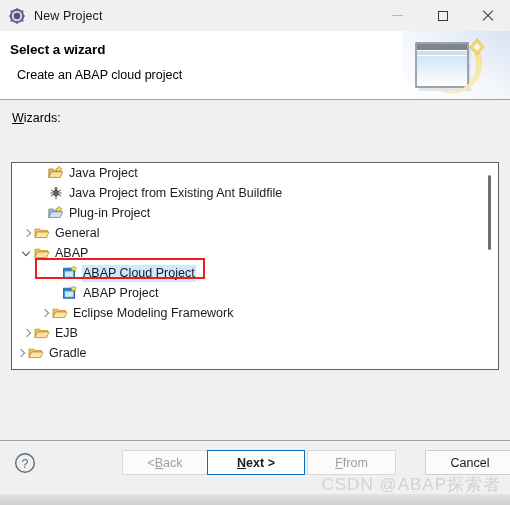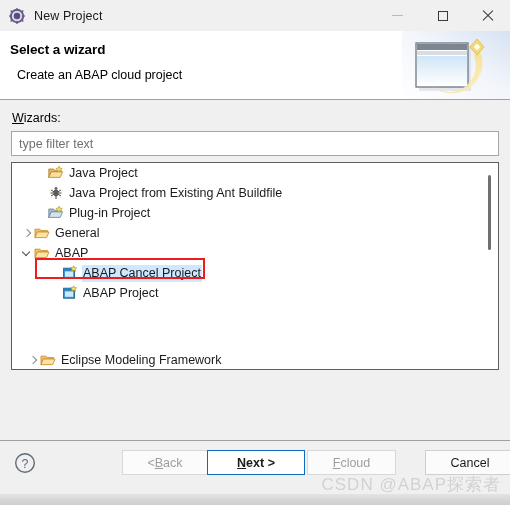--- a/index.html
+++ b/index.html
@@ -377,21 +377,20 @@
         <path d="M75 8 L82 16 L75 24 L68 16 Z" fill="#f3d87a" stroke="#e4c356" stroke-width="1"></path>
         <path d="M75 12.5 L78.4 16 L75 19.5 L71.6 16 Z" fill="#fffbe9"></path>
       </svg>
     </div>
   </div>
 
   <div id="wizards-label">
     <span class="mn">W</span><span>izards:</span>
   </div>
 
-  <input id="filter-input" type="text" placeholder="type filter text" style="">
 
   <div id="tree-box">
     <div id="tree-inner">
         <div class="tree-row" style="padding-left: 20px;">
           <div class="tw-arrow"></div>
           <div class="tw-icon"><svg width="16" height="16" viewBox="0 0 16 16">
               <path d="M0.8 4 L5.6 4 L6.8 5.4 L13.2 5.4 L13.2 6.8 L3.2 6.8 L0.8 12.4 Z" fill="#e9b45a" stroke="#b5812a" stroke-width="0.8"></path>
               <path d="M3.2 6.8 L14.6 6.8 L12.2 12.4 L0.8 12.4 Z" fill="#fbdf9e" stroke="#b5812a" stroke-width="0.8"></path>
               <path d="M11 1.2 L12 3.2 L14.2 3.4 L12.6 4.9 L13.1 7 L11 5.9 L8.9 7 L9.4 4.9 L7.8 3.4 L10 3.2 Z" fill="#f5e06a" stroke="#b49a1f" stroke-width="0.7"></path>
             </svg></div>
@@ -441,33 +440,33 @@
           <span class="tw-label">ABAP</span>
         </div>
         <div class="tree-row selected" style="padding-left: 34px;">
           <div class="tw-arrow"></div>
           <div class="tw-icon"><svg width="16" height="16" viewBox="0 0 16 16">
               <rect x="1.6" y="3.2" width="11" height="10" fill="#3d9ad6" stroke="#1d5e8c" stroke-width="0.9"></rect>
               <rect x="3" y="6.4" width="8.2" height="5.4" fill="#cfe9fb"></rect>
               <rect x="1.6" y="3.2" width="11" height="2.4" fill="#2f7fb5"></rect>
               <path d="M11.6 0.8 L12.5 2.6 L14.6 2.8 L13.1 4.2 L13.6 6.2 L11.6 5.1 L9.6 6.2 L10.1 4.2 L8.6 2.8 L10.7 2.6 Z" fill="#f7e270" stroke="#b49a1f" stroke-width="0.7"></path>
             </svg></div>
-          <span class="tw-label">ABAP Cancel Project</span>
+          <span class="tw-label">ABAP Cloud Project</span>
         </div>
         <div class="tree-row" style="padding-left: 34px;">
           <div class="tw-arrow"></div>
           <div class="tw-icon"><svg width="16" height="16" viewBox="0 0 16 16">
               <rect x="1.6" y="3.2" width="11" height="10" fill="#3d9ad6" stroke="#1d5e8c" stroke-width="0.9"></rect>
               <rect x="3" y="6.4" width="8.2" height="5.4" fill="#cfe9fb"></rect>
               <rect x="1.6" y="3.2" width="11" height="2.4" fill="#2f7fb5"></rect>
               <path d="M11.6 0.8 L12.5 2.6 L14.6 2.8 L13.1 4.2 L13.6 6.2 L11.6 5.1 L9.6 6.2 L10.1 4.2 L8.6 2.8 L10.7 2.6 Z" fill="#f7e270" stroke="#b49a1f" stroke-width="0.7"></path>
             </svg></div>
           <span class="tw-label">ABAP Project</span>
         </div>
-        <div class="tree-row" style="padding-left: 12px; margin-top: 47px;">
+        <div class="tree-row" style="padding-left: 24px;">
           <div class="tw-arrow">
             <div class="chev-right"></div>
           </div>
           <div class="tw-icon"><svg width="16" height="16" viewBox="0 0 16 16">
               <path d="M1 4.2 L6 4.2 L7.2 5.6 L13.6 5.6 L13.6 7 L3.4 7 L1 12.6 Z" fill="#f2c36b" stroke="#c8922f" stroke-width="0.9"></path>
               <path d="M3.4 7 L15 7 L12.6 12.6 L1 12.6 Z" fill="#fde3a7" stroke="#c8922f" stroke-width="0.9"></path>
             </svg></div>
           <span class="tw-label">Eclipse Modeling Framework</span>
         </div>
         <div class="tree-row" style="padding-left: 6px;">
@@ -516,21 +515,21 @@
 
   <button class="dlg-btn default" id="btn-next">
     <span></span>
       <span class="mn">N</span>
       <span>ext &gt;</span>
   </button>
 
   <button class="dlg-btn disabled" id="btn-finish">
     <span></span>
       <span class="mn">F</span>
-      <span>cloud</span>
+      <span>from</span>
   </button>
 
   <button class="dlg-btn" id="btn-cancel">
     <span></span>
       <span class="mn"></span>
       <span>Cancel</span>
   </button>
 
   <div id="watermark">CSDN @ABAP探索者</div>
   <div id="bottom-shade"></div>

